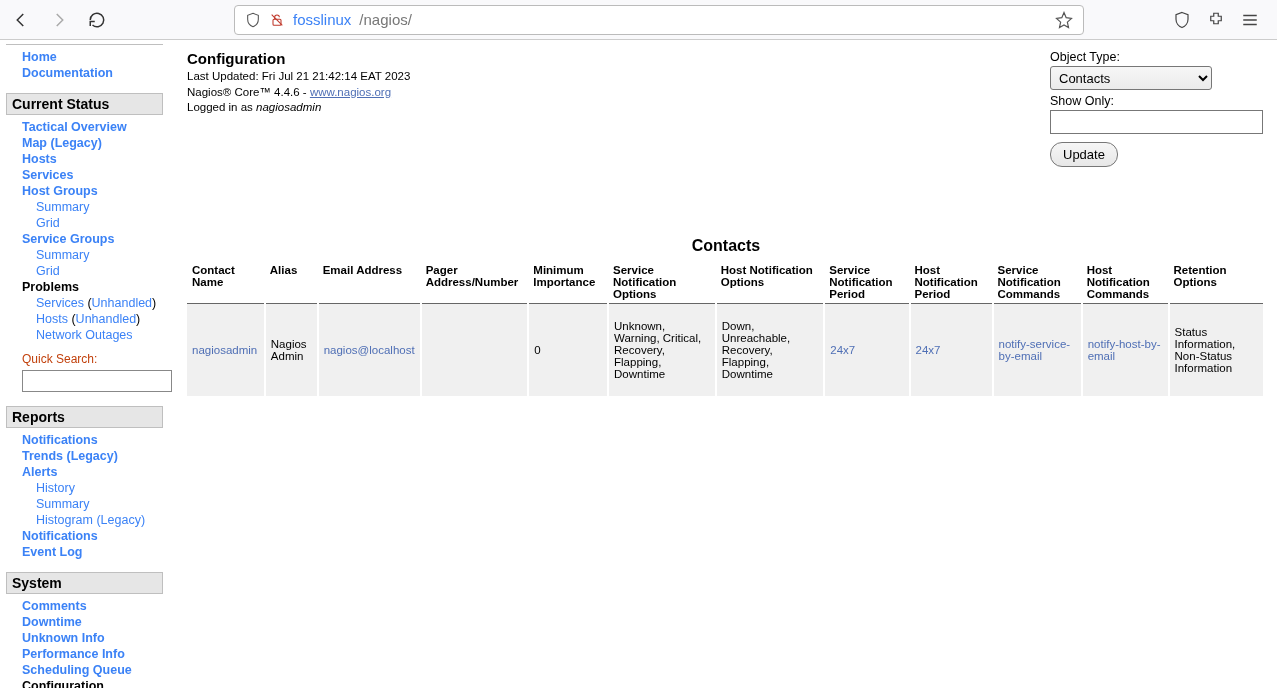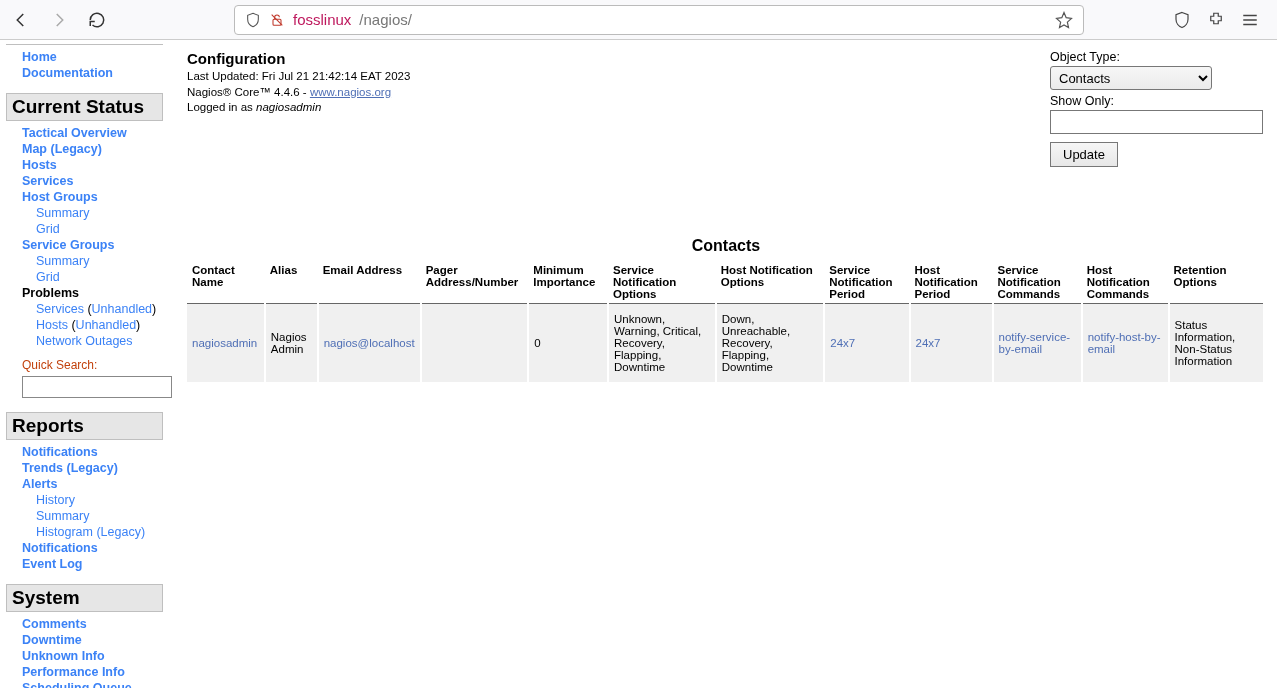--- a/index.html
+++ b/index.html
@@ -40,41 +40,41 @@
   height: 30px;
   border: 1px solid #bbb;
   border-radius: 4px;
   background: #fff;
   display: flex;
   align-items: center;
   padding: 0 10px;
   gap: 8px;
   font-size: 15px;
 }
-.url-bar .domain { color:#be185d; }
+.url-bar .domain { color:#3b82f6; }
 .url-bar .path { color:#777; }
 .url-right { margin-left: auto; display:flex; align-items:center; gap:8px; }
 .bb-right { margin-left: auto; display:flex; align-items:center; gap:8px; padding-right:6px;}
 
 
 .page {
   display: flex;
   align-items: flex-start;
 }
 .sidebar {
   width: 175px;
   padding: 4px 4px 20px 4px;
 }
 .nav-block { margin-bottom: 6px; }
 .nav-header {
   background: #e6e6e6;
   border: 1px solid #bfbfbf;
   padding: 2px 5px;
   font-weight: bold;
-  font-size: 19px;
+  font-size: 14px;
   width: 157px;
   margin-left: 2px;
 }
 .nav-list {
   list-style: none;
   padding: 4px 0 6px 18px;
 }
 .nav-list li {
   padding: 1px 0;
   font-size: 12.5px;
@@ -120,21 +120,21 @@
 .controls input[type=text]{
   width: 213px; height: 24px;
   border: 1px solid #777;
   margin-bottom: 8px;
   padding: 1px 3px;
   font-size:12px;
 }
 .controls button {
   border: 1px solid #777;
   background: linear-gradient(#f6f6f6,#e7e7e7);
-  border-radius: 0;
+  border-radius: 12px;
   padding: 4px 12px;
   font-size: 13px;
   cursor: pointer;
 }
 
 .clear { clear: both; }
 
 h3.section-title {
   text-align: center;
   font-size: 16px;
@@ -149,21 +149,21 @@
 }
 table.data thead th {
   text-align: left;
   font-weight: bold;
   padding: 3px 5px;
   border-bottom: 1px solid #666;
   vertical-align: top;
   background:#fff;
 }
 table.data tbody td {
-  padding: 9px 5px;
+  padding: 16px 5px;
   background: #f0f0f0;
   border-right: 2px solid #fff;
   vertical-align: middle;
 }
 table.data tbody td a { color:#4f6fb5; text-decoration: none;}
 
 svg { display:block; }
 </style>
 </head>
 <body>

